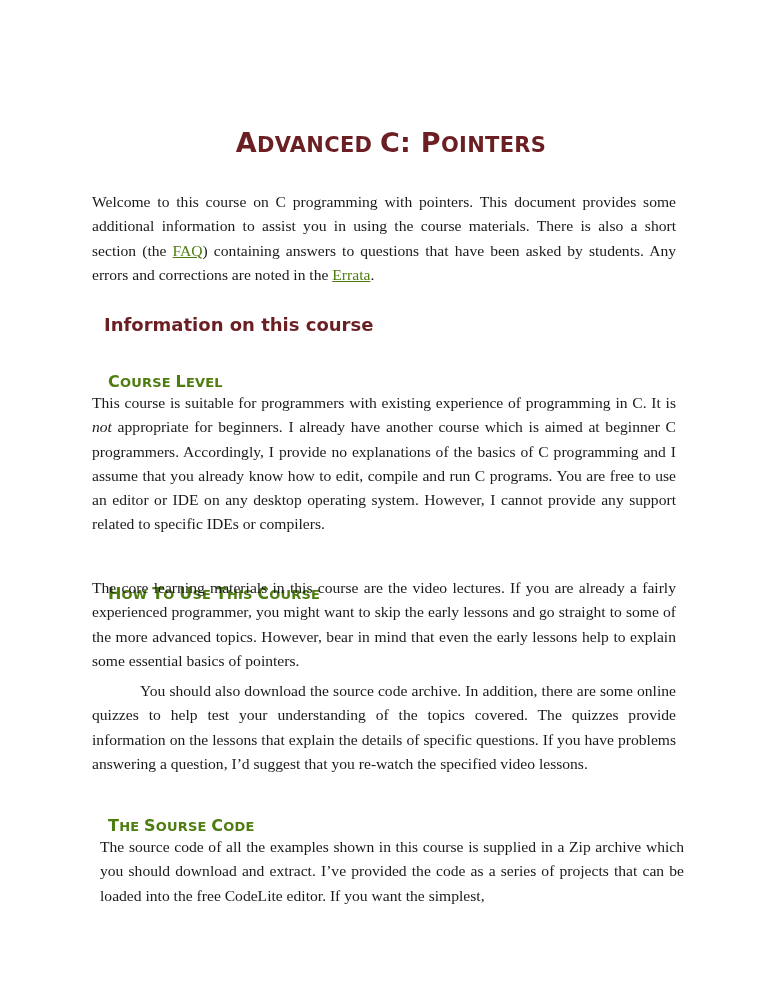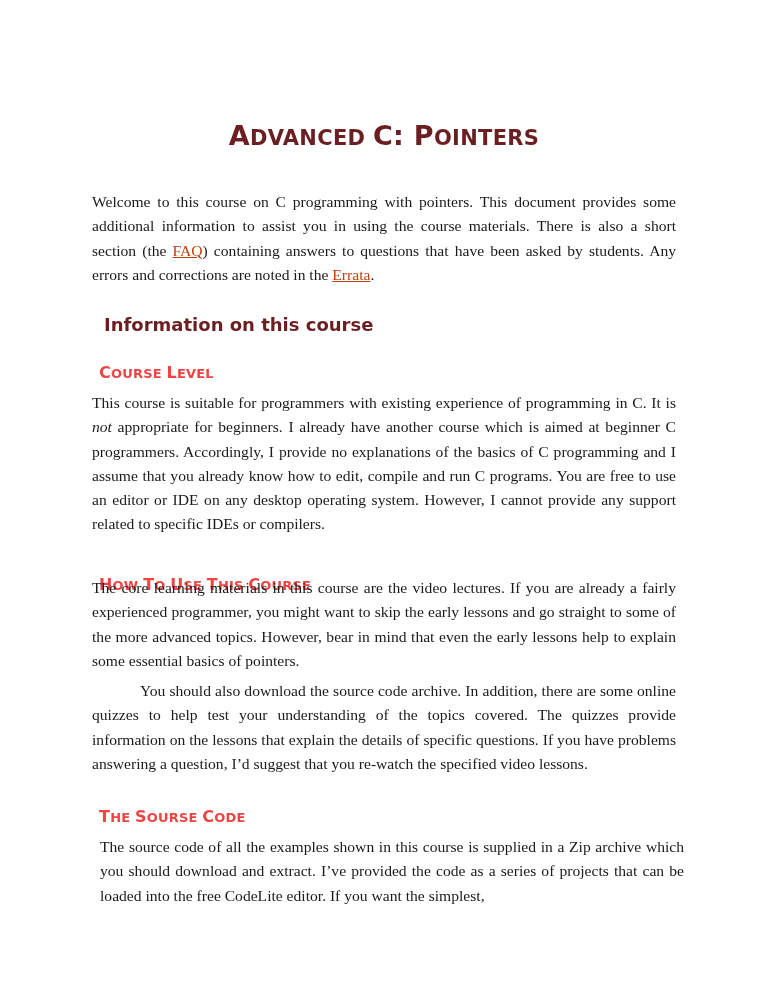--- a/index.html
+++ b/index.html
@@ -1,35 +1,35 @@
 <!DOCTYPE html>
 <html><head>
 <meta charset="utf-8">
 <style>
   html, body { margin: 0; padding: 0; background: #ffffff; }
   body { width: 768px; height: 994px; overflow: hidden; position: relative; }
   .page { position: absolute; left: 92px; top: 0; width: 584px; }
   .title {
     position: absolute; top: 120px; left: 0; width: 584px; text-align: center;
     font-family: "DejaVu Sans", sans-serif; font-weight: bold; color: #6b1f22;
-    font-size: 21px; letter-spacing: 0.3px; margin: 0;
+    font-size: 21px; letter-spacing: 0.3px; margin: 7px;
   }
   .title .big { font-size: 27px; }
   .para {
     font-family: "Liberation Serif", serif; font-size: 15.6px; line-height: 24.3px;
     color: #1a1a1a; text-align: justify; margin: 0; position: absolute; left: 0; width: 584px;
   }
-  .para a { color: #c2410c; text-decoration: underline; }
+  .para a { color: #4d7c0f; text-decoration: underline; }
   .h1 {
     position: absolute; left: 0; margin: 12px;
     font-family: "DejaVu Sans", sans-serif; font-weight: bold; font-size: 18px; color: #6b1f22;
   }
   .h2 {
-    position: absolute; left: 0; margin: 7px;
-    font-family: "DejaVu Sans", sans-serif; font-size: 13px; color: #ef4444; letter-spacing: 0.2px;
+    position: absolute; left: 0; margin: 16px;
+    font-family: "DejaVu Sans", sans-serif; font-size: 13px; color: #4d7c0f; letter-spacing: 0.2px;
   }
   .h2 .big { font-size: 16px; }
   .indent { text-indent: 48px; }
 </style>
 </head>
 <body>
 
 <div class="page">
 
   <h1 class="title">

